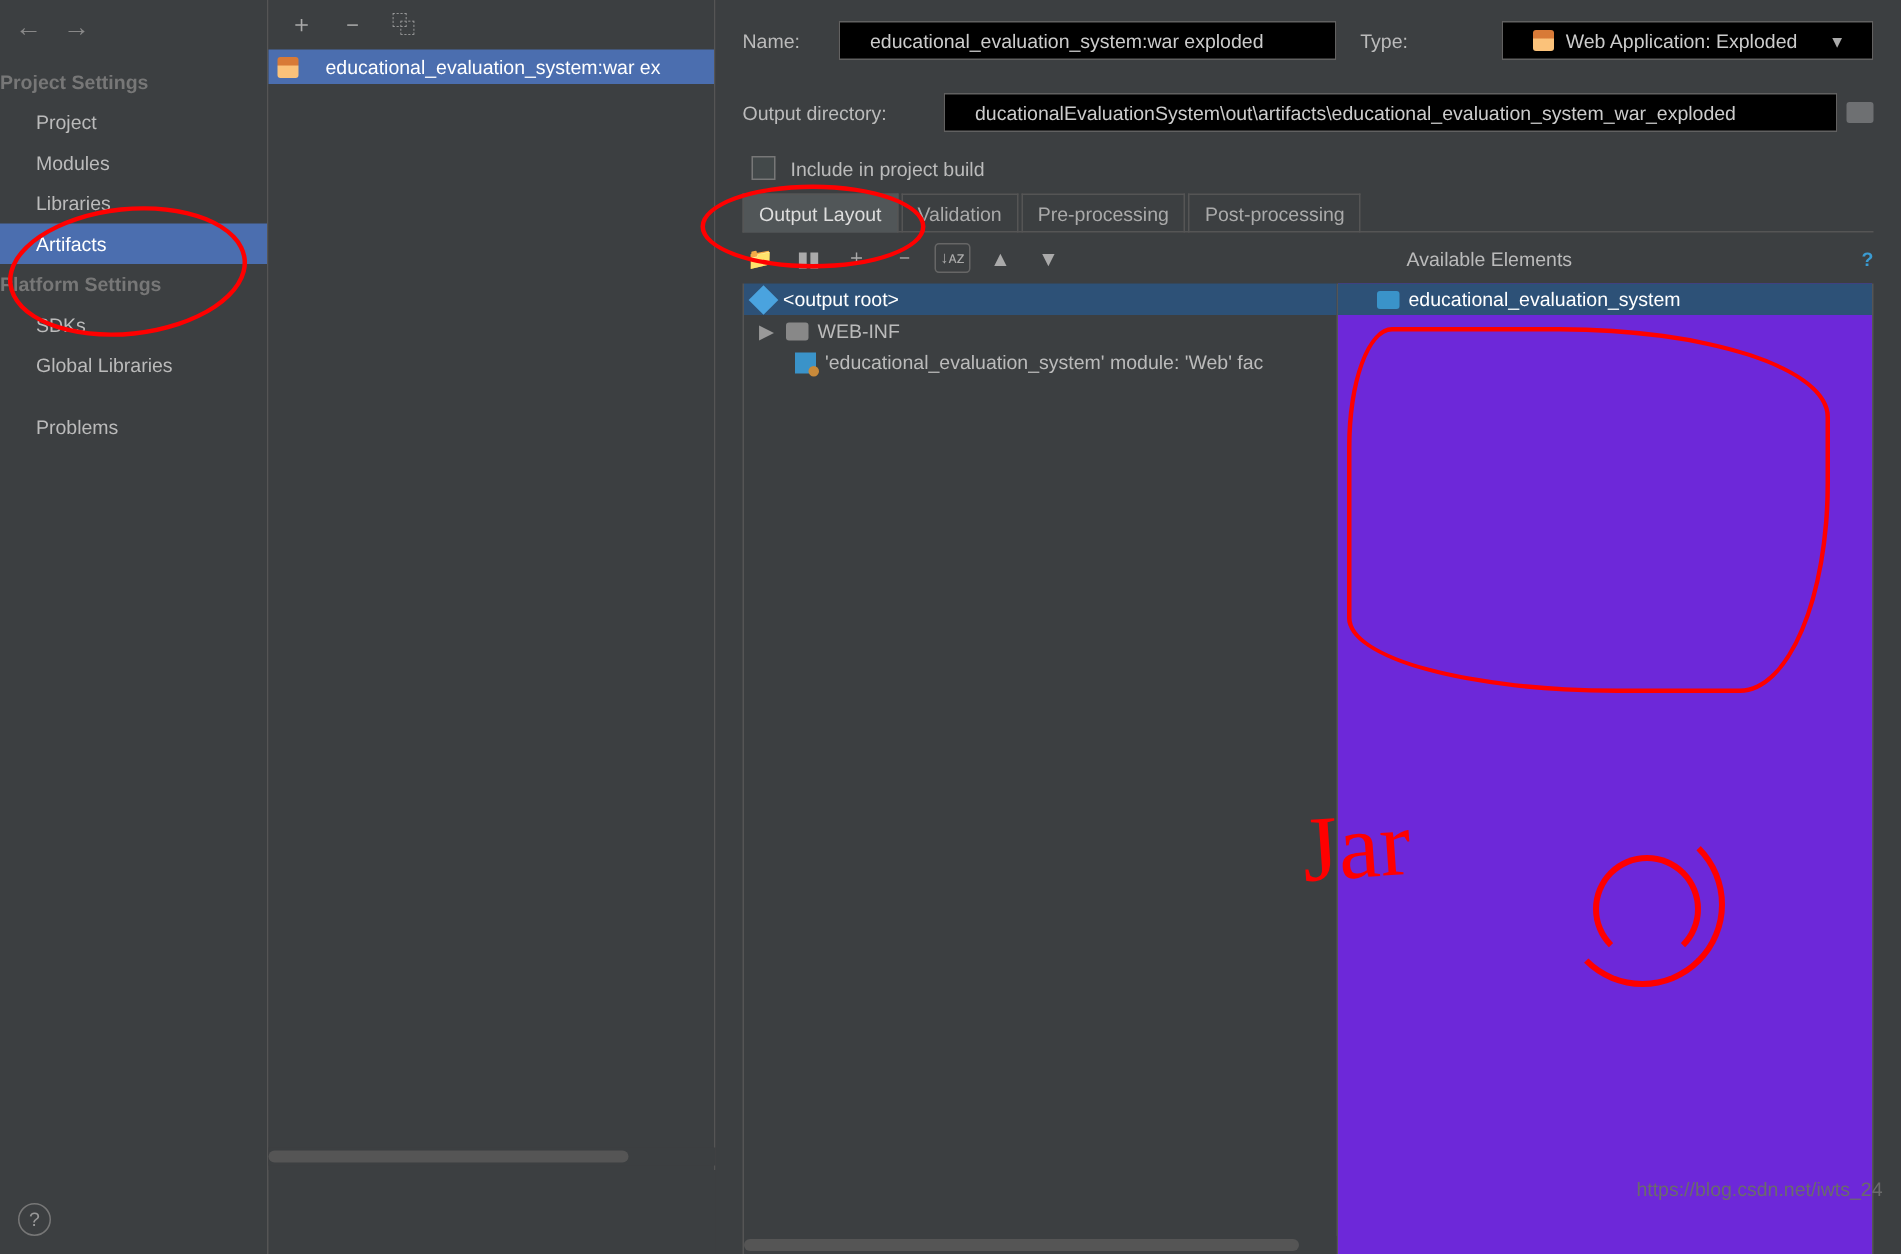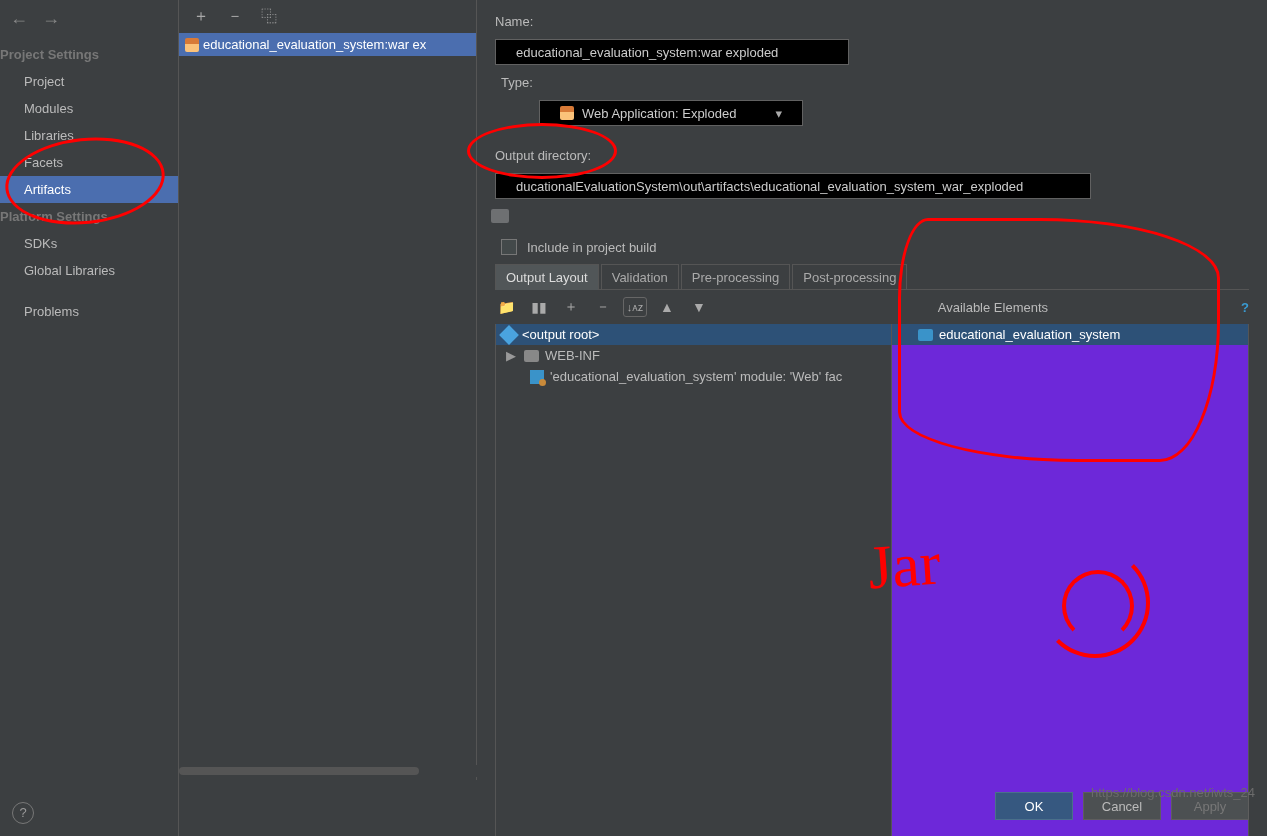--- a/index.html
+++ b/index.html
@@ -69,44 +69,44 @@
     font-size: 16px;
     color: #aaa;
   }
   .mid-toolbar span { cursor: pointer; }
   .artifact-row {
     background: #4b6eaf;
     color: #fff;
     padding: 4px 6px;
     display: flex;
     align-items: center;
-    gap: 4px;
+    gap: 18px;
     cursor: pointer;
     overflow: hidden;
     white-space: nowrap;
   }
   .gift-icon {
     display: inline-block;
     width: 14px; height: 14px;
     background: linear-gradient(#d87a37 0%, #d87a37 40%, #fbc27a 41%, #fbc27a 100%);
     border-radius: 2px;
   }
   
   .right-col {
     position: absolute;
     left: 477px; top: 0;
     width: 790px;
     height: 836px;
     background: #3c3f41;
   }
   .form-row {
     display: flex;
+    align-items: center;
     padding: 14px 18px 0 18px;
     gap: 10px;
-    flex-direction: column;
   }
   .label { color: #bbbbbb; min-width: 54px; }
   .text-input {
     background: #000000;
     border: 1px solid #616161;
     color: #ccc;
     padding: 4px 20px;
     height: 26px;
     font-family: inherit;
     font-size: 13px;
@@ -390,21 +390,20 @@
 
 <div class="left-col">
   <div class="nav-arrows">
     <span class="nav-arrow">←</span>
     <span class="nav-arrow">→</span>
   </div>
   <div class="nav-heading">Project Settings</div>
   <div class="nav-item">Project</div>
   <div class="nav-item">Modules</div>
   <div class="nav-item">Libraries</div>
-  <div class="nav-item">Facets</div>
   <div class="nav-item selected">Artifacts</div>
   <div class="nav-heading">Platform Settings</div>
   <div class="nav-item">SDKs</div>
   <div class="nav-item">Global Libraries</div>
   <div style="height:14px"></div>
   <div class="nav-item" style="padding-left:24px">Problems</div>
   <div class="help-btn">?</div>
 </div>
 
 <div class="mid-col">
@@ -490,25 +489,20 @@
       </div>
     </div>
   </div>
 
   <div class="show-content-row">
     <div class="checkbox"></div>
     <span>Show content of elements</span>
     <div class="ellipsis-btn">…</div>
   </div>
 
-  <div class="bottom-bar">
-    <button class="btn primary">OK</button>
-    <button class="btn">Cancel</button>
-    <button class="btn disabled">Apply</button>
-  </div>
 </div>
 
 <div class="scribble ellipse1"></div>
 <div class="scribble ellipse2"></div>
 <div class="scribble blob3"></div>
 <div class="jav">Jar</div>
 <div class="spiral"></div>
 
 <div class="watermark">https://blog.csdn.net/iwts_24</div>
 

